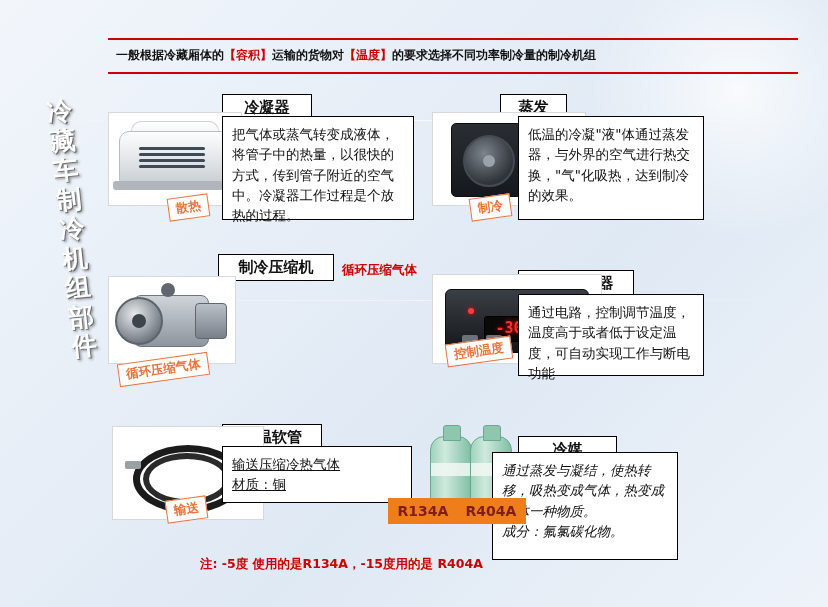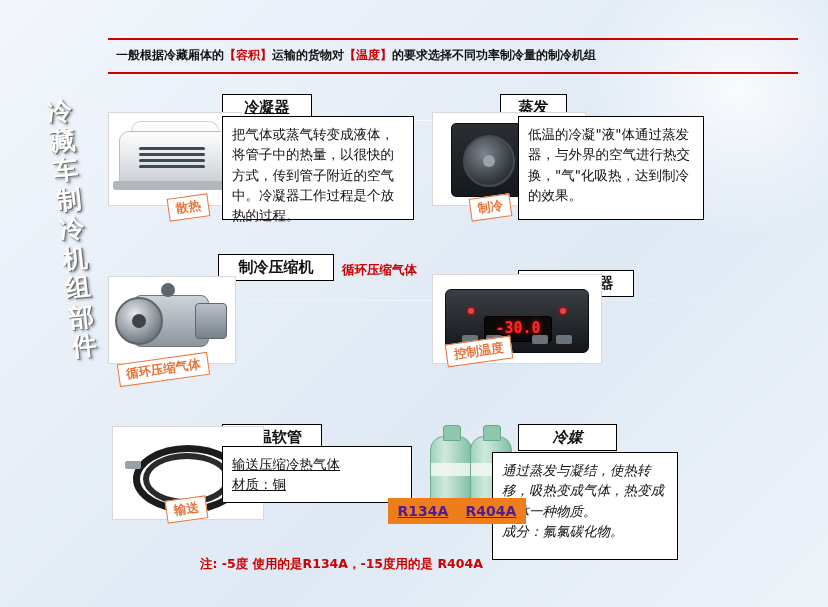--- a/index.html
+++ b/index.html
@@ -105,22 +105,22 @@
   .hose .fit{position:absolute;width:16px;height:8px;background:#9aa0a6;border-radius:2px;}
 
   
   .cyl{position:absolute;bottom:4px;width:40px;height:74px;border-radius:14px 14px 7px 7px;
     background:linear-gradient(90deg,#9fd3bb 0%,#cfeadd 35%,#7fbfa4 100%);border:1px solid #6aa98f;}
   .cyl::before{content:"";position:absolute;left:12px;top:-12px;width:16px;height:14px;background:#8fc7ae;border:1px solid #6aa98f;border-radius:3px 3px 0 0;}
   .cyl .band{position:absolute;left:0;right:0;top:26px;height:13px;background:#f3f7f5;opacity:.85;}
 
   
   .pill{
-    position:absolute;background:#ef7d1a;color:#4c1d95;font-size:14px;font-weight:bold;
-    display:flex;align-items:center;justify-content:center;box-sizing:border-box;text-decoration:underline;
+    position:absolute;background:#ef7d1a;color:#7f1d1d;font-size:14px;font-weight:bold;
+    display:flex;align-items:center;justify-content:center;box-sizing:border-box;
   }
 
   .note{position:absolute;color:#cc0000;font-size:12.5px;font-weight:bold;}
 
   
   .wm{position:absolute;right:14px;bottom:6px;text-align:right;color:#8f9aa6;opacity:.75;}
   .wm .l1{font-size:19px;line-height:1.15;}
   .wm .l2{font-size:11px;line-height:1.3;}
 </style>
 </head>
@@ -189,36 +189,37 @@
       <div class="ctl-led" style="right:22px;"></div>
       <div class="ctl-screen">
         <div class="ctl-digits">-30.0</div>
       </div>
       <div class="ctl-btn" style="left:16px;"></div>
       <div class="ctl-btn" style="left:40px;"></div>
       <div class="ctl-btn" style="right:40px;"></div>
       <div class="ctl-btn" style="right:16px;"></div>
     </div>
   </div>
+  <div class="textbox" style="left:518px;top:294px;width:186px;height:82px;">通过电路，控制调节温度，温度高于或者低于设定温度，可自动实现工作与断电功能</div>
   <div class="tag" style="left:446px;top:340px;">控制温度</div>
 
   <div class="label" style="left:222px;top:424px;width:100px;">保温软管</div>
   <div class="photo" style="left:112px;top:426px;width:150px;height:92px;">
     <div class="hose">
       <div class="ring r1"></div>
       <div class="ring r2"></div>
       <div class="fit" style="left:4px;top:22px;"></div>
       <div class="fit" style="left:106px;top:48px;"></div>
     </div>
   </div>
   <div class="textbox" style="left:222px;top:446px;width:190px;height:57px;white-space:pre-line;text-decoration:underline;">输送压缩冷热气体
 材质：铜</div>
   <div class="tag" style="left:166px;top:498px;">输送</div>
 
-  <div class="label" style="left:518px;top:424px;width:99px;font-style:italic;">冷媒</div>
+  <div class="label" style="left:518px;top:436px;width:99px;">冷媒</div>
   <div class="photo" style="left:418px;top:408px;width:104px;height:108px;background:transparent;border:none;">
     <div class="cyl" style="left:12px;">
         <div class="band"></div>
       </div>
     <div class="cyl" style="left:52px;">
         <div class="band"></div>
       </div>
   </div>
   <div class="textbox" style="left:492px;top:452px;width:186px;height:108px;white-space:pre-line;font-style:italic;">通过蒸发与凝结，使热转移，吸热变成气体，热变成液体一种物质。
 成分：氟氯碳化物。</div>

